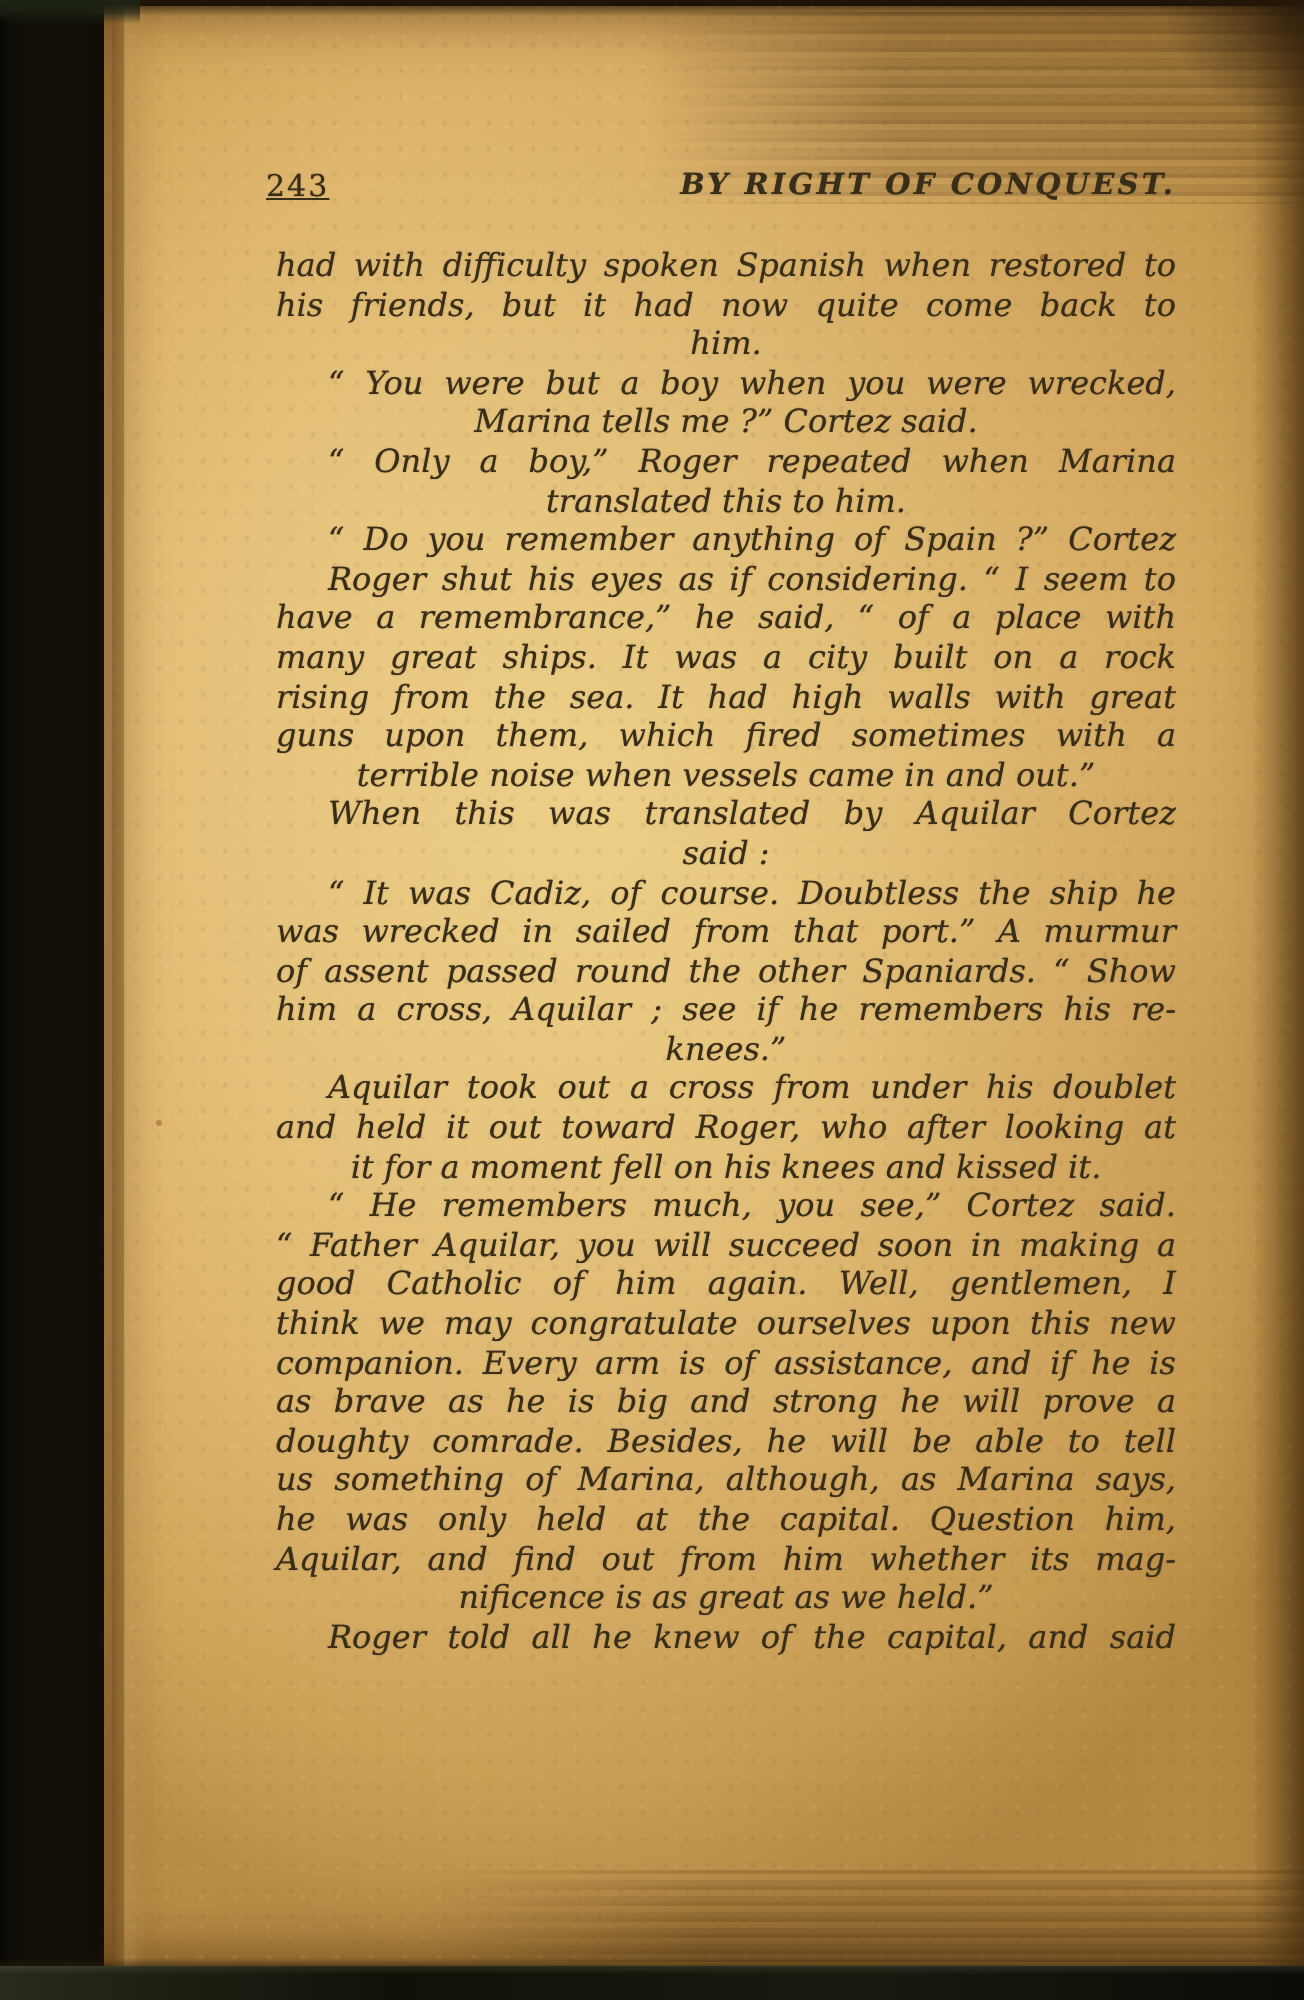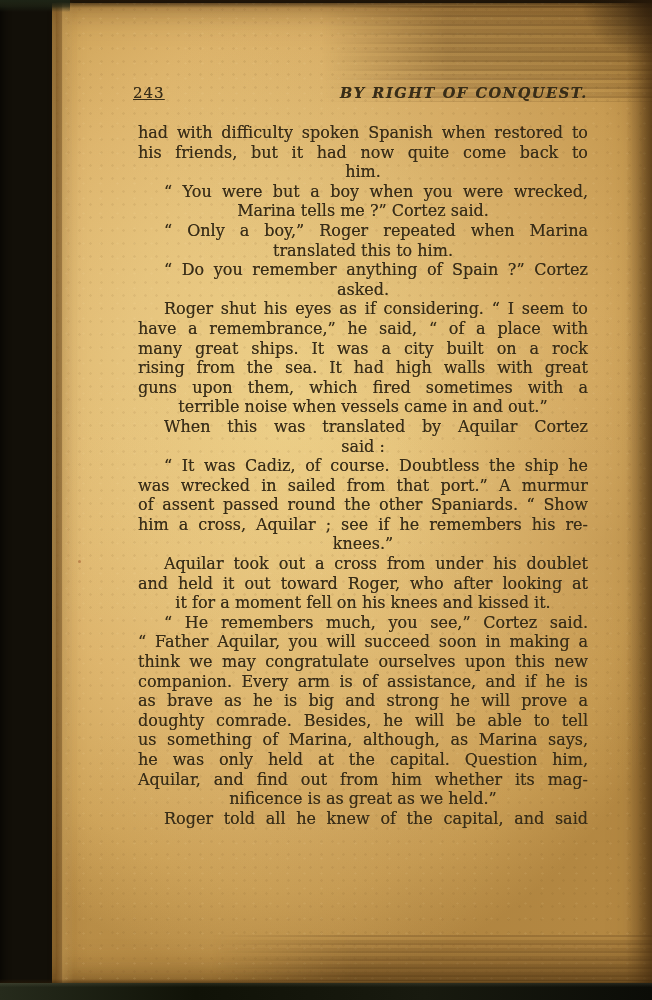--- a/index.html
+++ b/index.html
@@ -97,21 +97,21 @@
   }
   .header{position:relative;height:39px;}
   .pagenum{
     position:absolute;left:-5px;top:0;
     font-size:15px;letter-spacing:1px;text-decoration:underline;
   }
   .running-title{
     text-align:right;font-style:italic;font-weight:bold;
     font-size:14.5px;letter-spacing:1.6px;
   }
-  .body-text{font-size:16px;}
+  .body-text{font-size:16px;font-style:italic;}
   .line{
     height:19.6px;line-height:19.6px;
     white-space:normal;text-align:center;
   }
   .line.justify{text-align:justify;text-align-last:justify;}
   .line.indent{text-indent:26px;}
 </style>
 </head>
 <body>
 
@@ -138,39 +138,39 @@
     </div>
     <div class="body-text">
         <div class="line justify">had with difficulty spoken Spanish when restored to</div>
         <div class="line justify">his friends, but it had now quite come back to</div>
         <div class="line">him.</div>
         <div class="line indent justify">“ You were but a boy when you were wrecked,</div>
         <div class="line">Marina tells me ?” Cortez said.</div>
         <div class="line indent justify">“ Only a boy,” Roger repeated when Marina</div>
         <div class="line">translated this to him.</div>
         <div class="line indent justify">“ Do you remember anything of Spain ?” Cortez</div>
-        <div class="line">asked.</div>
         <div class="line indent justify">Roger shut his eyes as if considering. “ I seem to</div>
         <div class="line justify">have a remembrance,” he said, “ of a place with</div>
         <div class="line justify">many great ships. It was a city built on a rock</div>
         <div class="line justify">rising from the sea. It had high walls with great</div>
         <div class="line justify">guns upon them, which fired sometimes with a</div>
         <div class="line">terrible noise when vessels came in and out.”</div>
         <div class="line indent justify">When this was translated by Aquilar Cortez</div>
         <div class="line">said :</div>
         <div class="line indent justify">“ It was Cadiz, of course. Doubtless the ship he</div>
         <div class="line justify">was wrecked in sailed from that port.” A murmur</div>
         <div class="line justify">of assent passed round the other Spaniards. “ Show</div>
         <div class="line justify">him a cross, Aquilar ; see if he remembers his re-</div>
         <div class="line">knees.”</div>
         <div class="line indent justify">Aquilar took out a cross from under his doublet</div>
         <div class="line justify">and held it out toward Roger, who after looking at</div>
         <div class="line">it for a moment fell on his knees and kissed it.</div>
         <div class="line indent justify">“ He remembers much, you see,” Cortez said.</div>
         <div class="line justify">“ Father Aquilar, you will succeed soon in making a</div>
+        <div class="line justify">good Catholic of him again. Well, gentlemen, I</div>
         <div class="line justify">think we may congratulate ourselves upon this new</div>
         <div class="line justify">companion. Every arm is of assistance, and if he is</div>
         <div class="line justify">as brave as he is big and strong he will prove a</div>
         <div class="line justify">doughty comrade. Besides, he will be able to tell</div>
         <div class="line justify">us something of Marina, although, as Marina says,</div>
         <div class="line justify">he was only held at the capital. Question him,</div>
         <div class="line justify">Aquilar, and find out from him whether its mag-</div>
         <div class="line">nificence is as great as we held.”</div>
         <div class="line indent justify">Roger told all he knew of the capital, and said</div>
       </div>

